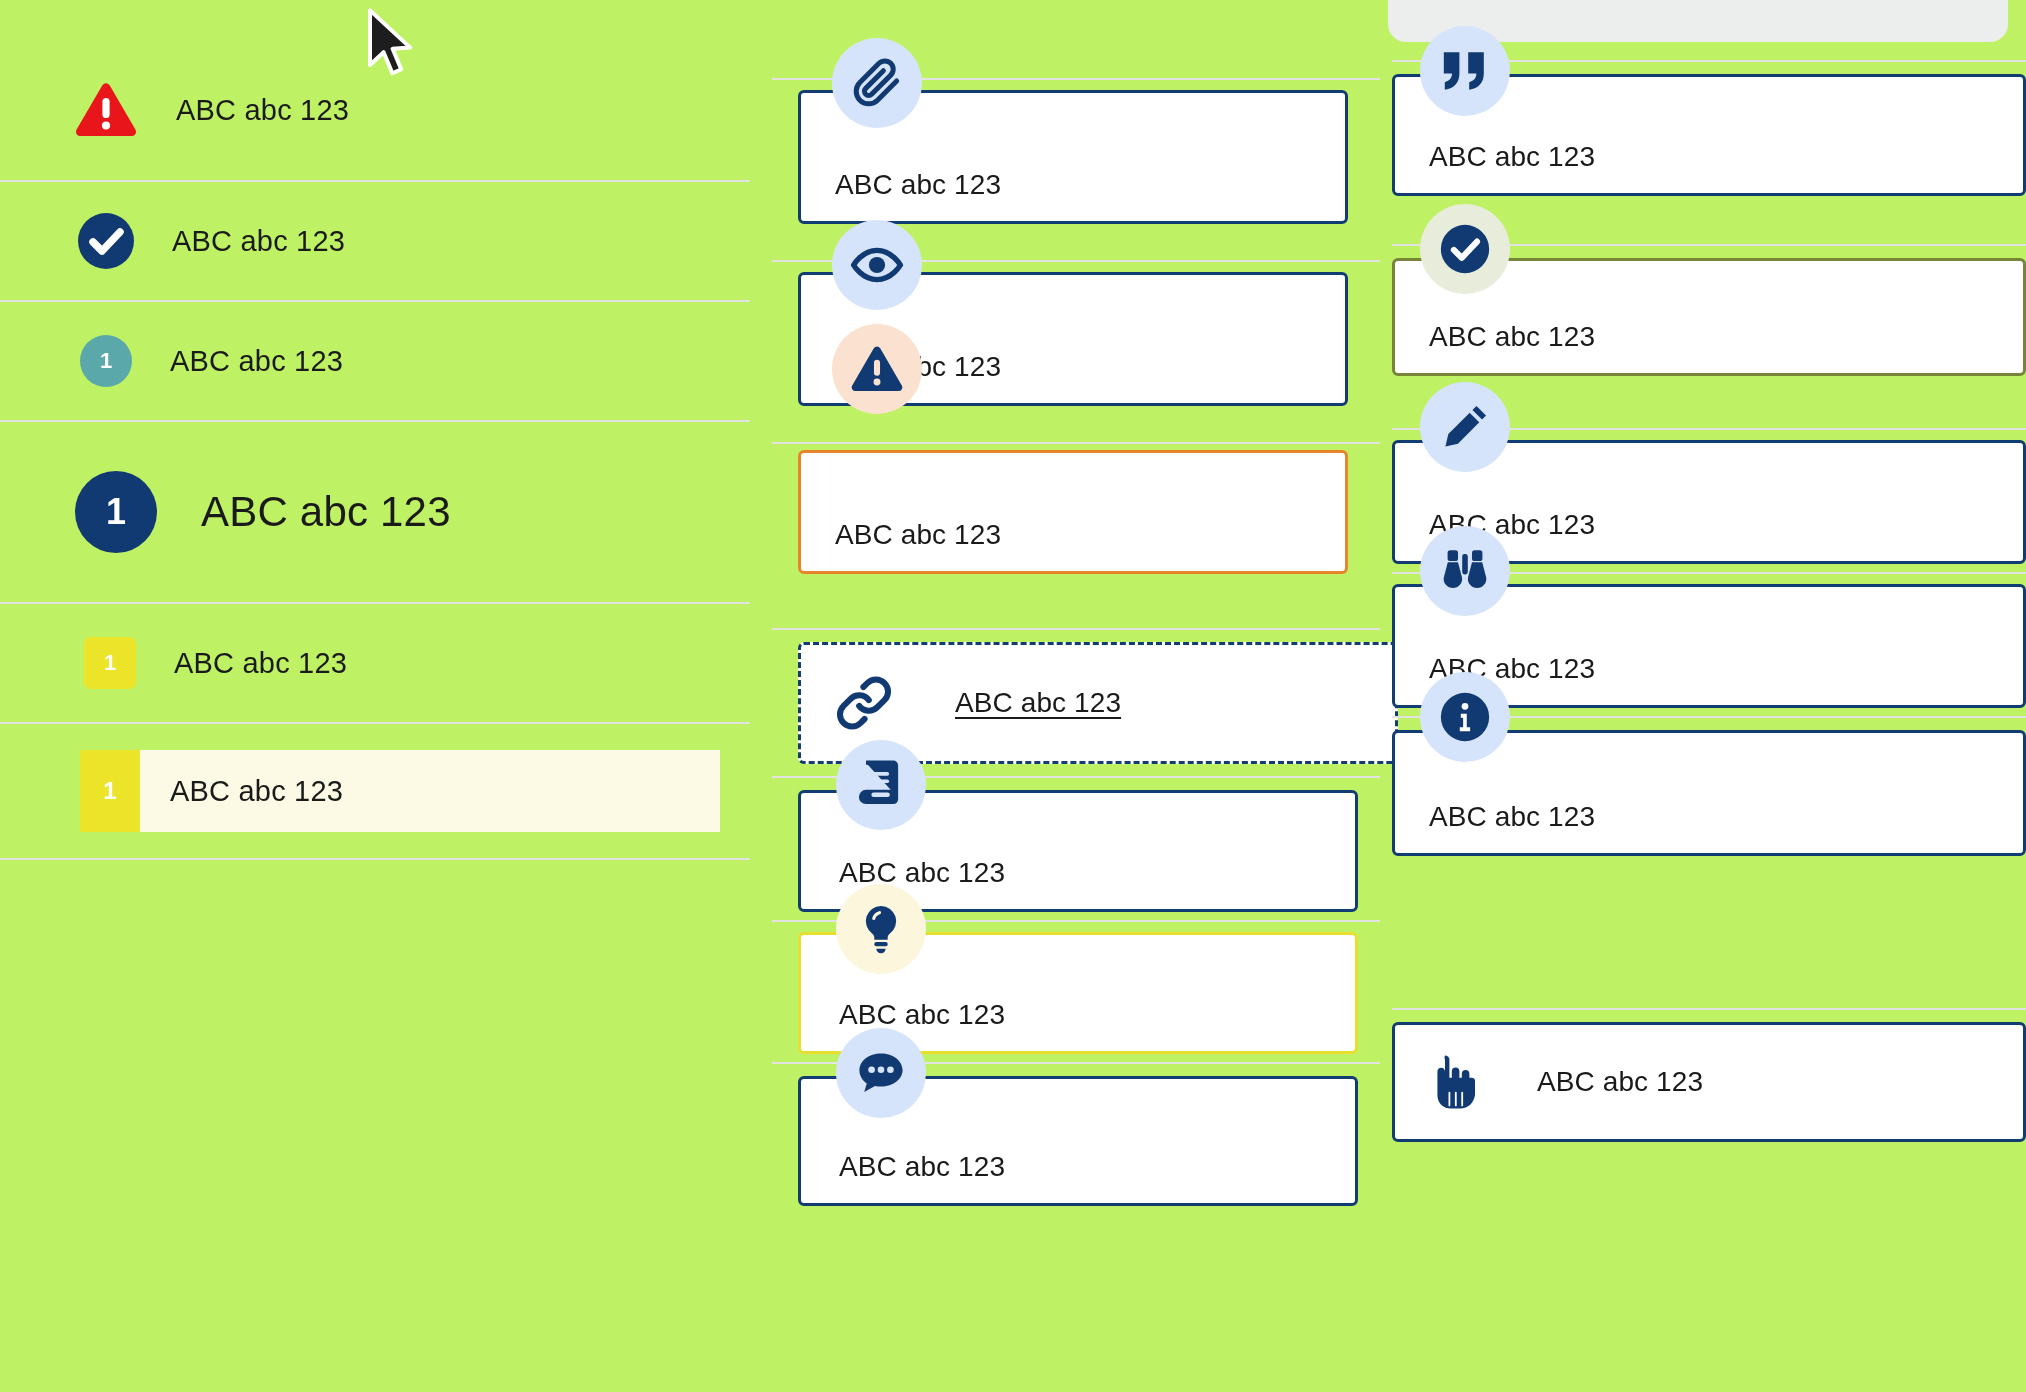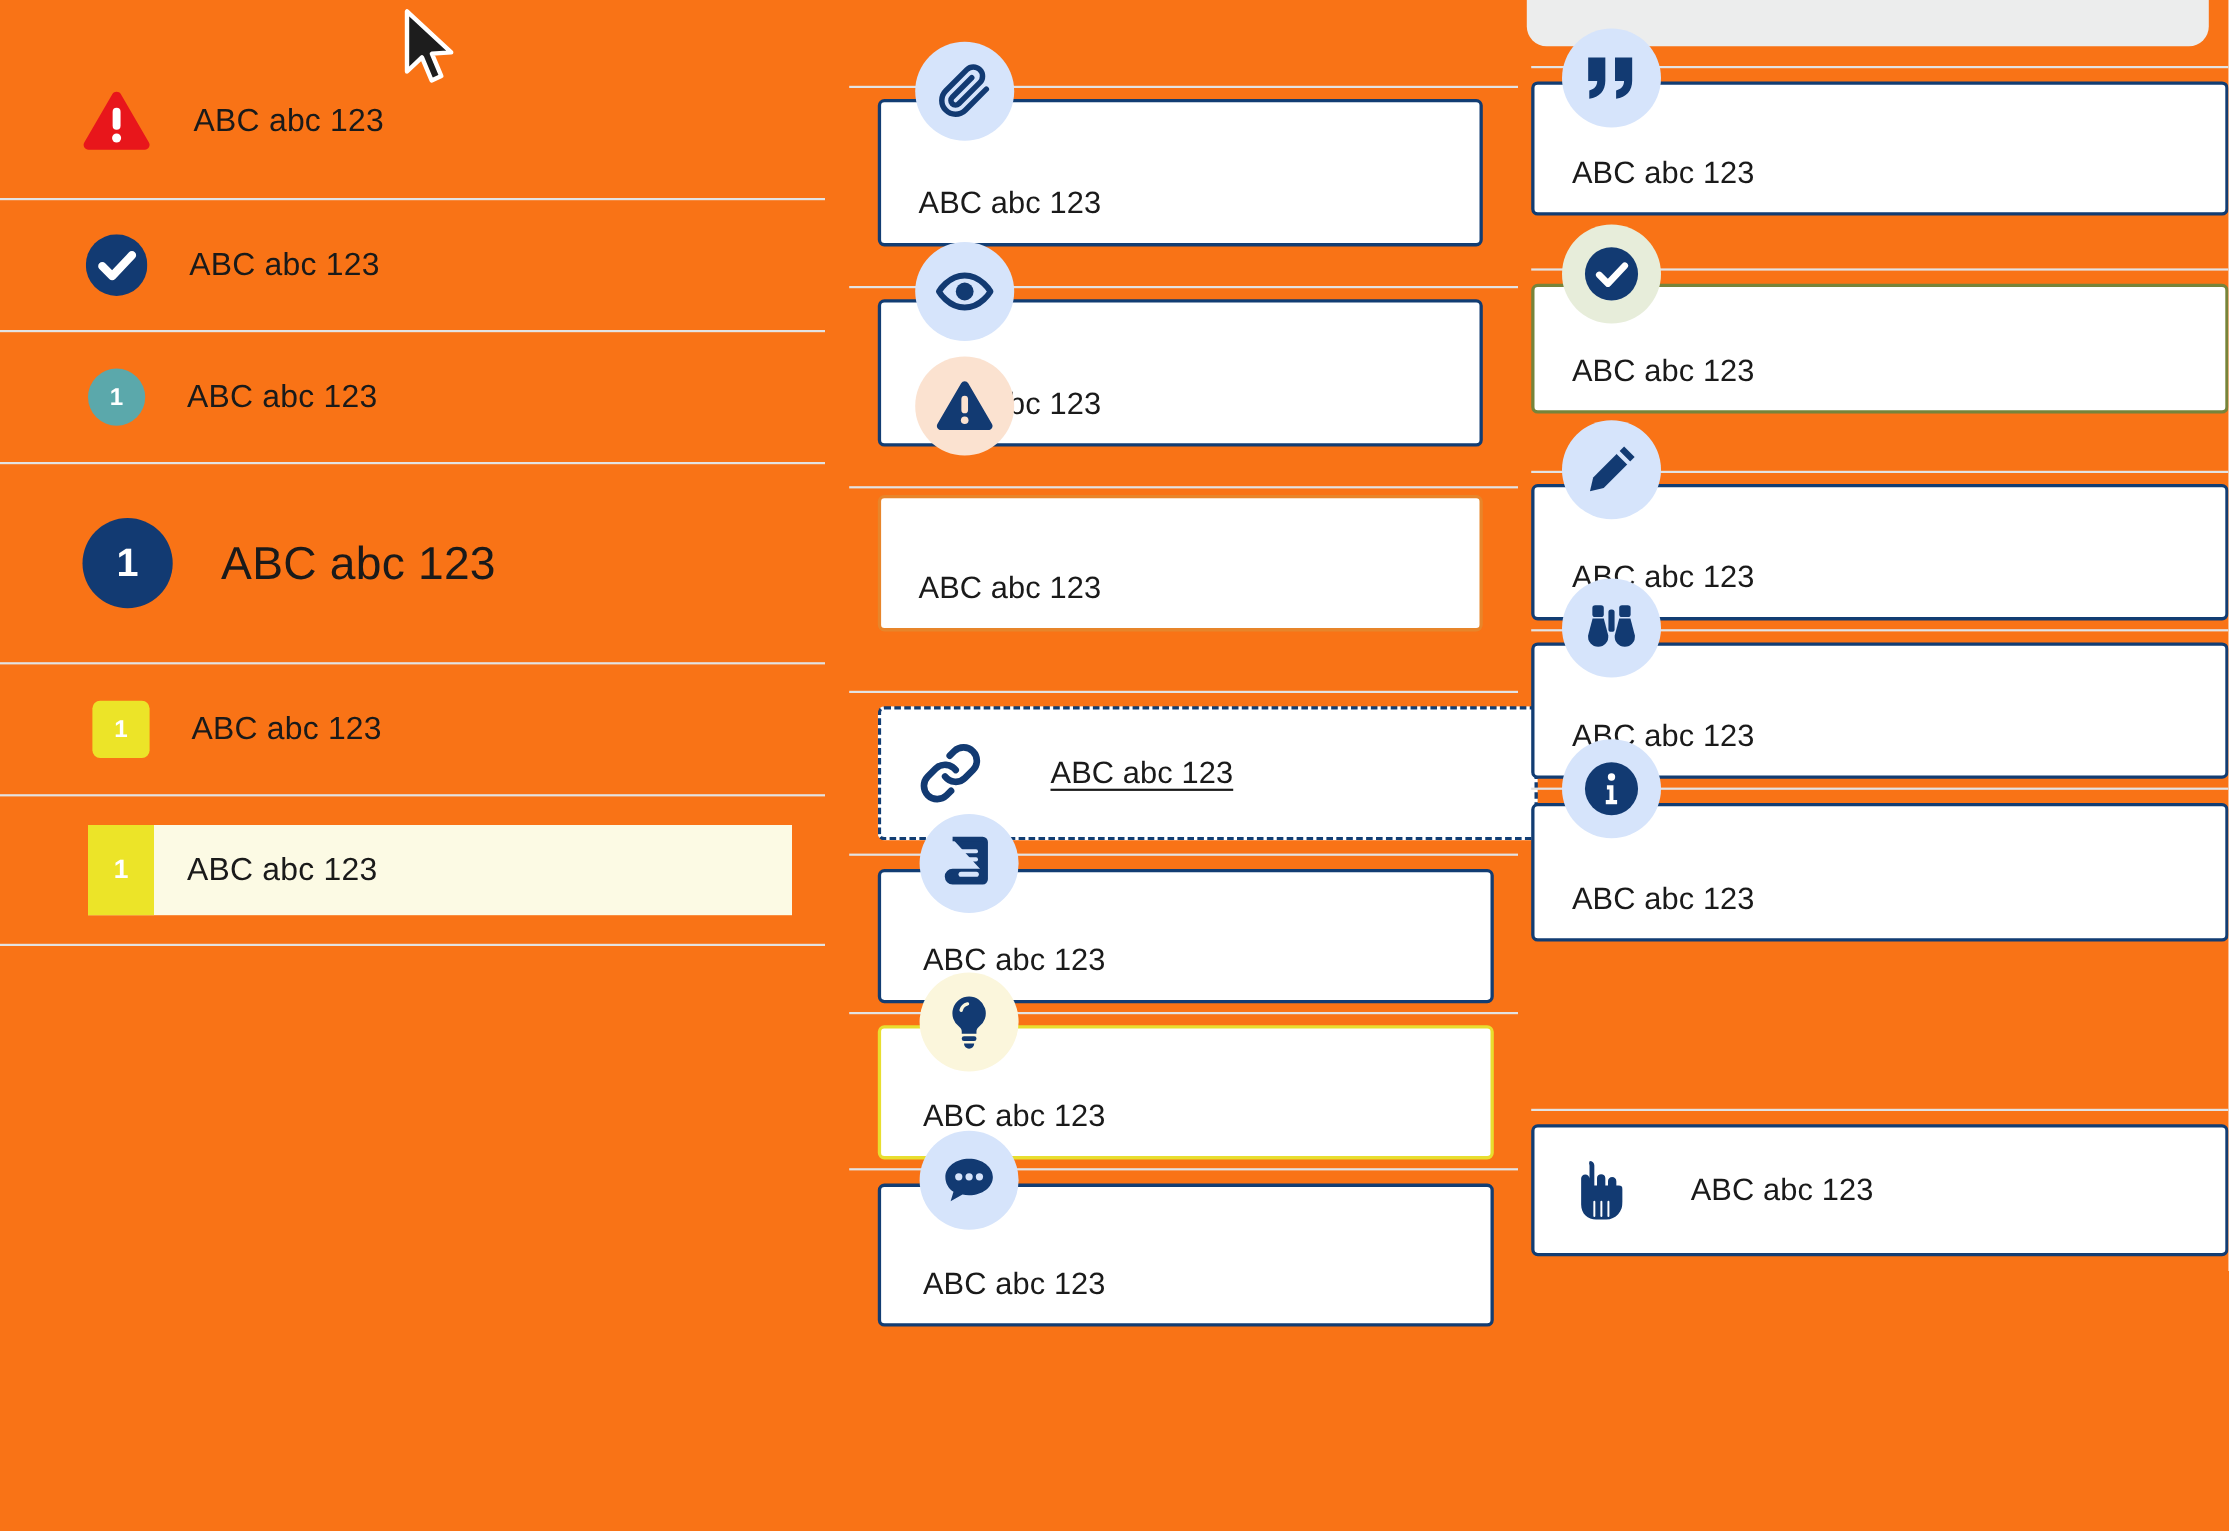--- a/index.html
+++ b/index.html
@@ -7,21 +7,21 @@
   html, body {
     margin: 0;
     padding: 0;
     background: #ffffff;
     font-family: "Liberation Sans", "DejaVu Sans", sans-serif;
   }
   #page {
     position: relative;
     width: 2026px;
     height: 1392px;
-    background: #f97316;
+    background: #bef264;
     overflow: hidden;
   }
 
   
   .sidebar {
     position: absolute;
     left: 0;
     top: 0;
     width: 750px;
     height: 1392px;

